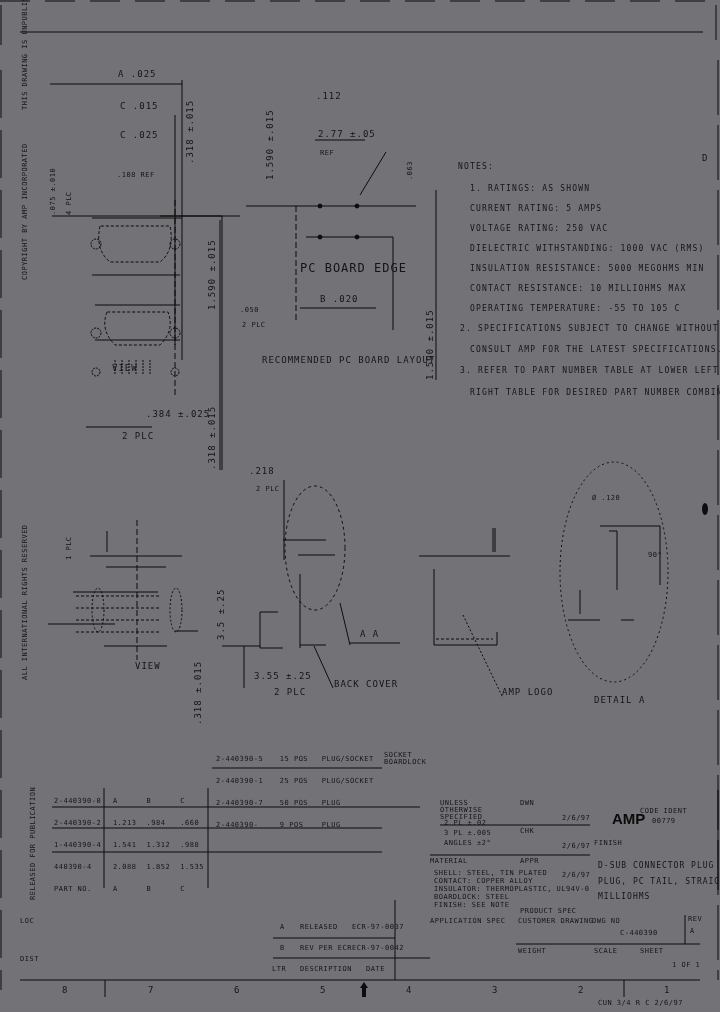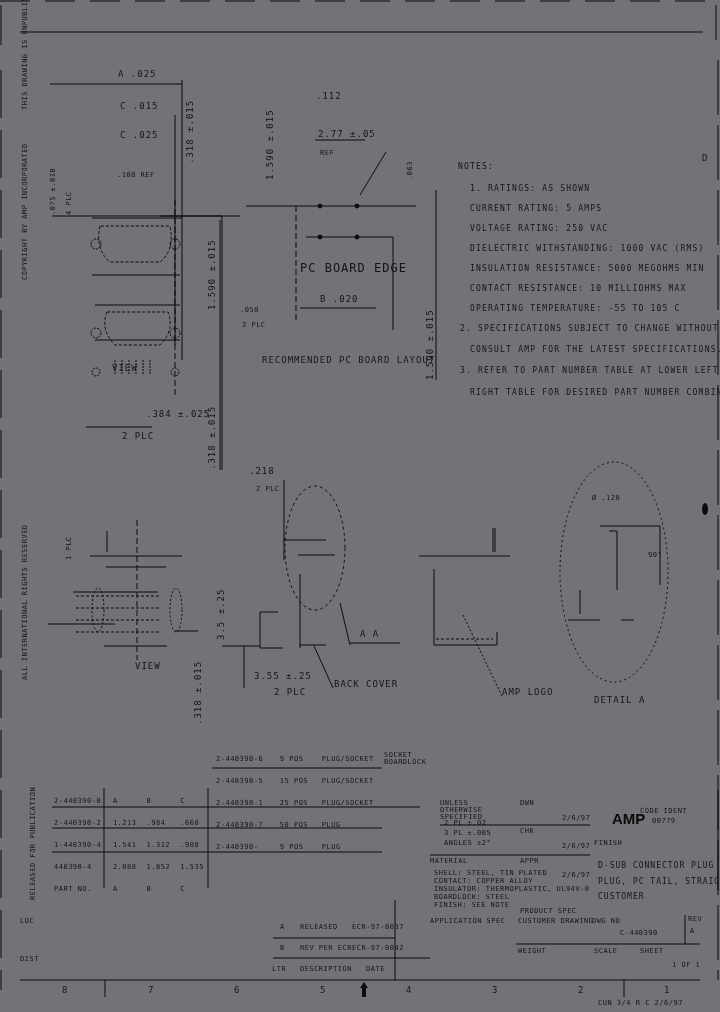--- a/index.html
+++ b/index.html
@@ -189,25 +189,20 @@
 <div class="t" style="left:594px;top:696px;">DETAIL A</div>
 <div class="t t-sm" style="left:592px;top:495px;">Ø .120</div>
 <div class="t t-sm" style="left:648px;top:552px;">90°</div>
 <div class="t" style="left:135px;top:662px;">VIEW</div>
 <div class="t vert" style="left:217px;top:640px;">3.5 ±.25</div>
 <div class="t vert t-sm" style="left:66px;top:560px;">1 PLC</div>
 <div class="t vert" style="left:194px;top:725px;">.318 ±.015</div>
 
 <table class="grid" style="left:212px;top:748px;width:175px;">
   <tbody>
-      <tr>
-        <td>2-440390-6</td>
-        <td>9 POS</td>
-        <td>PLUG/SOCKET</td>
-      </tr>
   <tr>
         <td>2-440390-5</td>
         <td>15 POS</td>
         <td>PLUG/SOCKET</td>
       </tr>
   <tr>
         <td>2-440390-1</td>
         <td>25 POS</td>
         <td>PLUG/SOCKET</td>
       </tr>
@@ -275,21 +270,21 @@
 <div class="t t-sm" style="left:430px;top:858px;">MATERIAL</div>
 <div class="t t-sm" style="left:434px;top:870px;">SHELL: STEEL, TIN PLATED</div>
 <div class="t t-sm" style="left:434px;top:878px;">CONTACT: COPPER ALLOY</div>
 <div class="t t-sm" style="left:434px;top:886px;">INSULATOR: THERMOPLASTIC, UL94V-0</div>
 <div class="t t-sm" style="left:434px;top:894px;">BOARDLOCK: STEEL</div>
 <div class="t t-sm" style="left:434px;top:902px;">FINISH: SEE NOTE</div>
 <div class="t t-sm" style="left:520px;top:858px;">APPR</div>
 <div class="t t-sm" style="left:562px;top:872px;">2/6/97</div>
 <div class="t" style="left:598px;top:862px;font-size:8px;">D-SUB CONNECTOR PLUG</div>
 <div class="t" style="left:598px;top:878px;font-size:8px;">PLUG, PC TAIL, STRAIGHT</div>
-<div class="t" style="left:598px;top:893px;font-size:8px;">CUSTOMER</div>
+<div class="t" style="left:598px;top:893px;font-size:8px;">MILLIOHMS</div>
 <div class="t t-sm" style="left:520px;top:908px;">PRODUCT SPEC</div>
 <div class="t t-sm" style="left:518px;top:918px;">CUSTOMER DRAWING</div>
 <div class="t t-sm" style="left:592px;top:918px;">DWG NO</div>
 <div class="t t-sm" style="left:620px;top:930px;">C-440390</div>
 <div class="t t-sm" style="left:690px;top:928px;">A</div>
 <div class="t t-sm" style="left:688px;top:916px;">REV</div>
 <div class="t t-sm" style="left:518px;top:948px;">WEIGHT</div>
 <div class="t t-sm" style="left:594px;top:948px;">SCALE</div>
 <div class="t t-sm" style="left:640px;top:948px;">SHEET</div>
 <div class="t t-sm" style="left:672px;top:962px;">1 OF 1</div>

